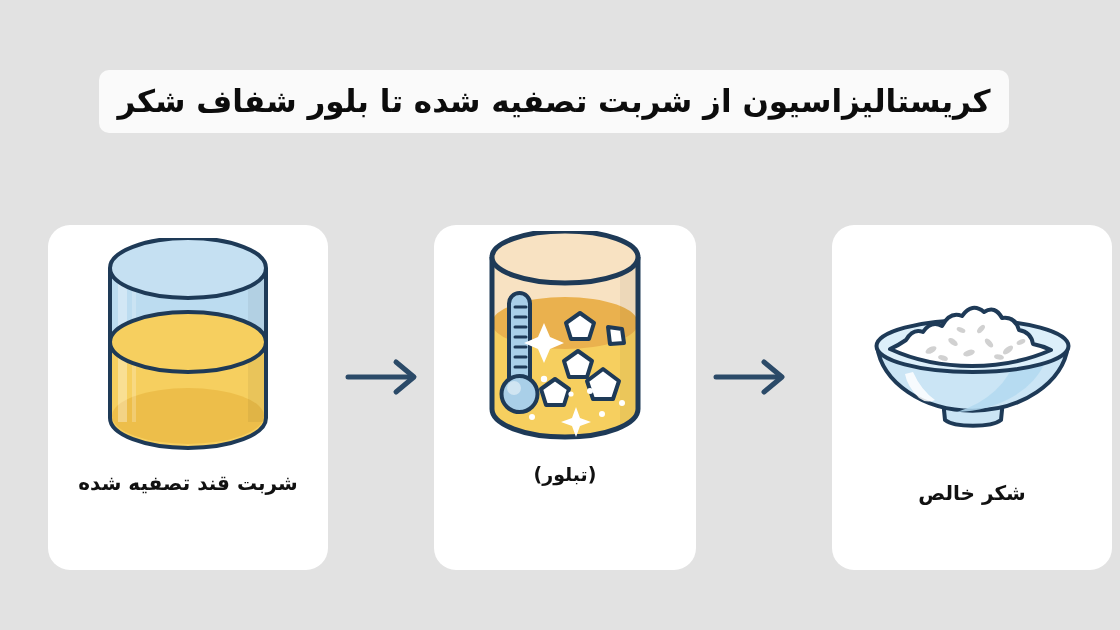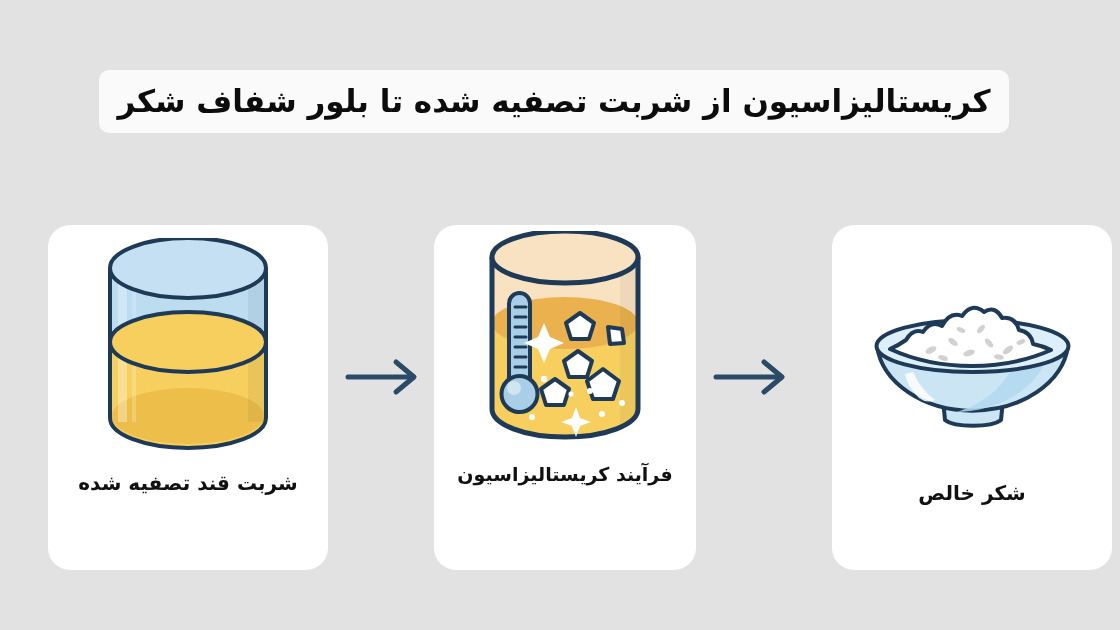--- a/index.html
+++ b/index.html
@@ -211,21 +211,21 @@
           <circle cx="74" cy="148" r="3.2"></circle>
           <circle cx="62" cy="186" r="3"></circle>
           <circle cx="120" cy="160" r="3"></circle>
           <circle cx="132" cy="183" r="3"></circle>
           <circle cx="152" cy="172" r="3"></circle>
           <circle cx="101" cy="163" r="2.6"></circle>
         </g>
       </svg>
     </div>
     <div class="card-label">
-      <div>فرآیند کریستالیزاسیون</div>
+      <div>(تبلور)</div>
     </div>
   </div>
 
   <div class="arrow" id="arrow-2">
     <svg width="84" height="44" viewBox="0 0 84 44">
       <line x1="4" y1="22" x2="66" y2="22" stroke="#2b4a68" stroke-width="5" stroke-linecap="round"></line>
       <polyline points="52,7 70,22 52,37" fill="none" stroke="#2b4a68" stroke-width="5" stroke-linecap="round" stroke-linejoin="round"></polyline>
     </svg>
   </div>
 

